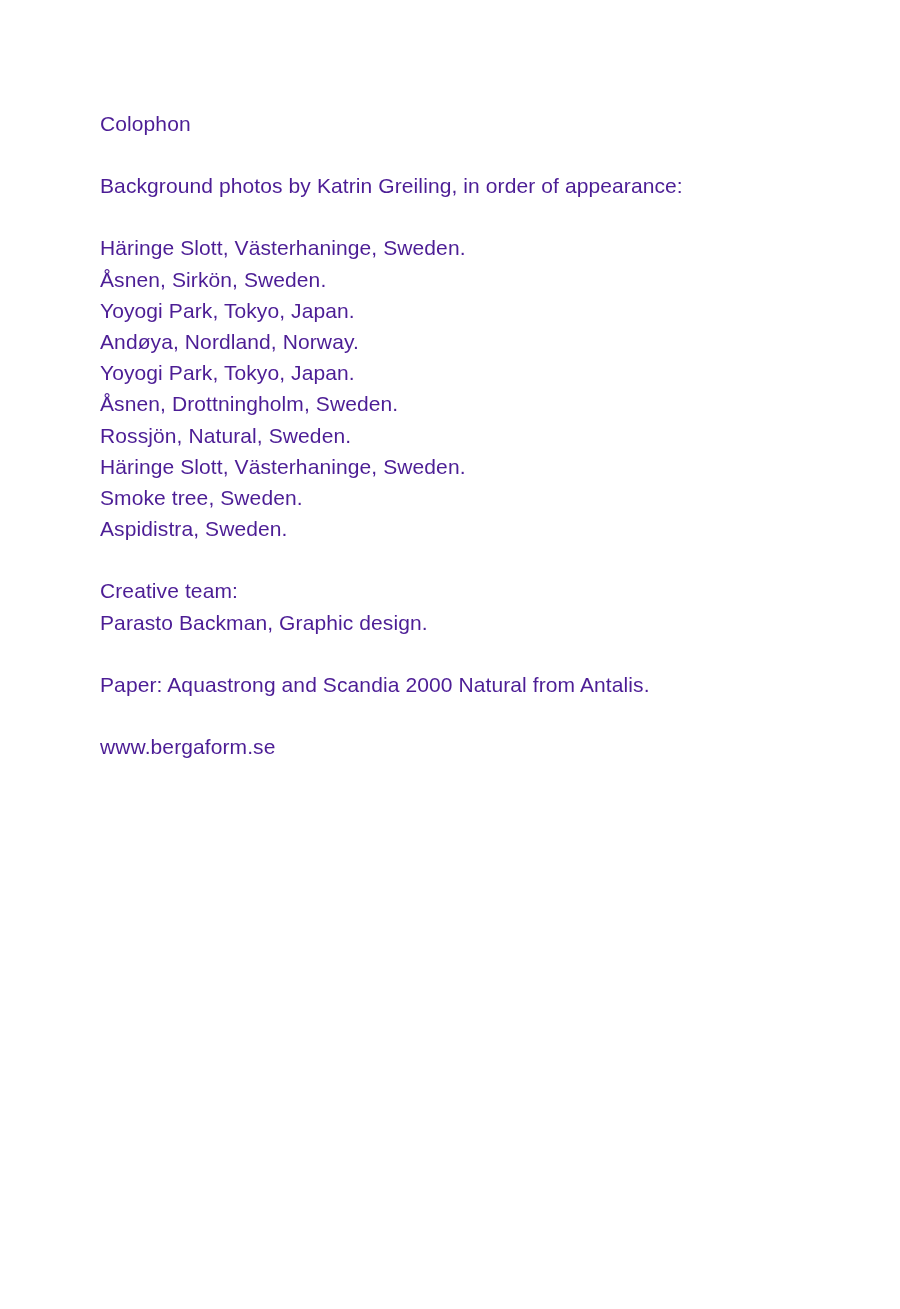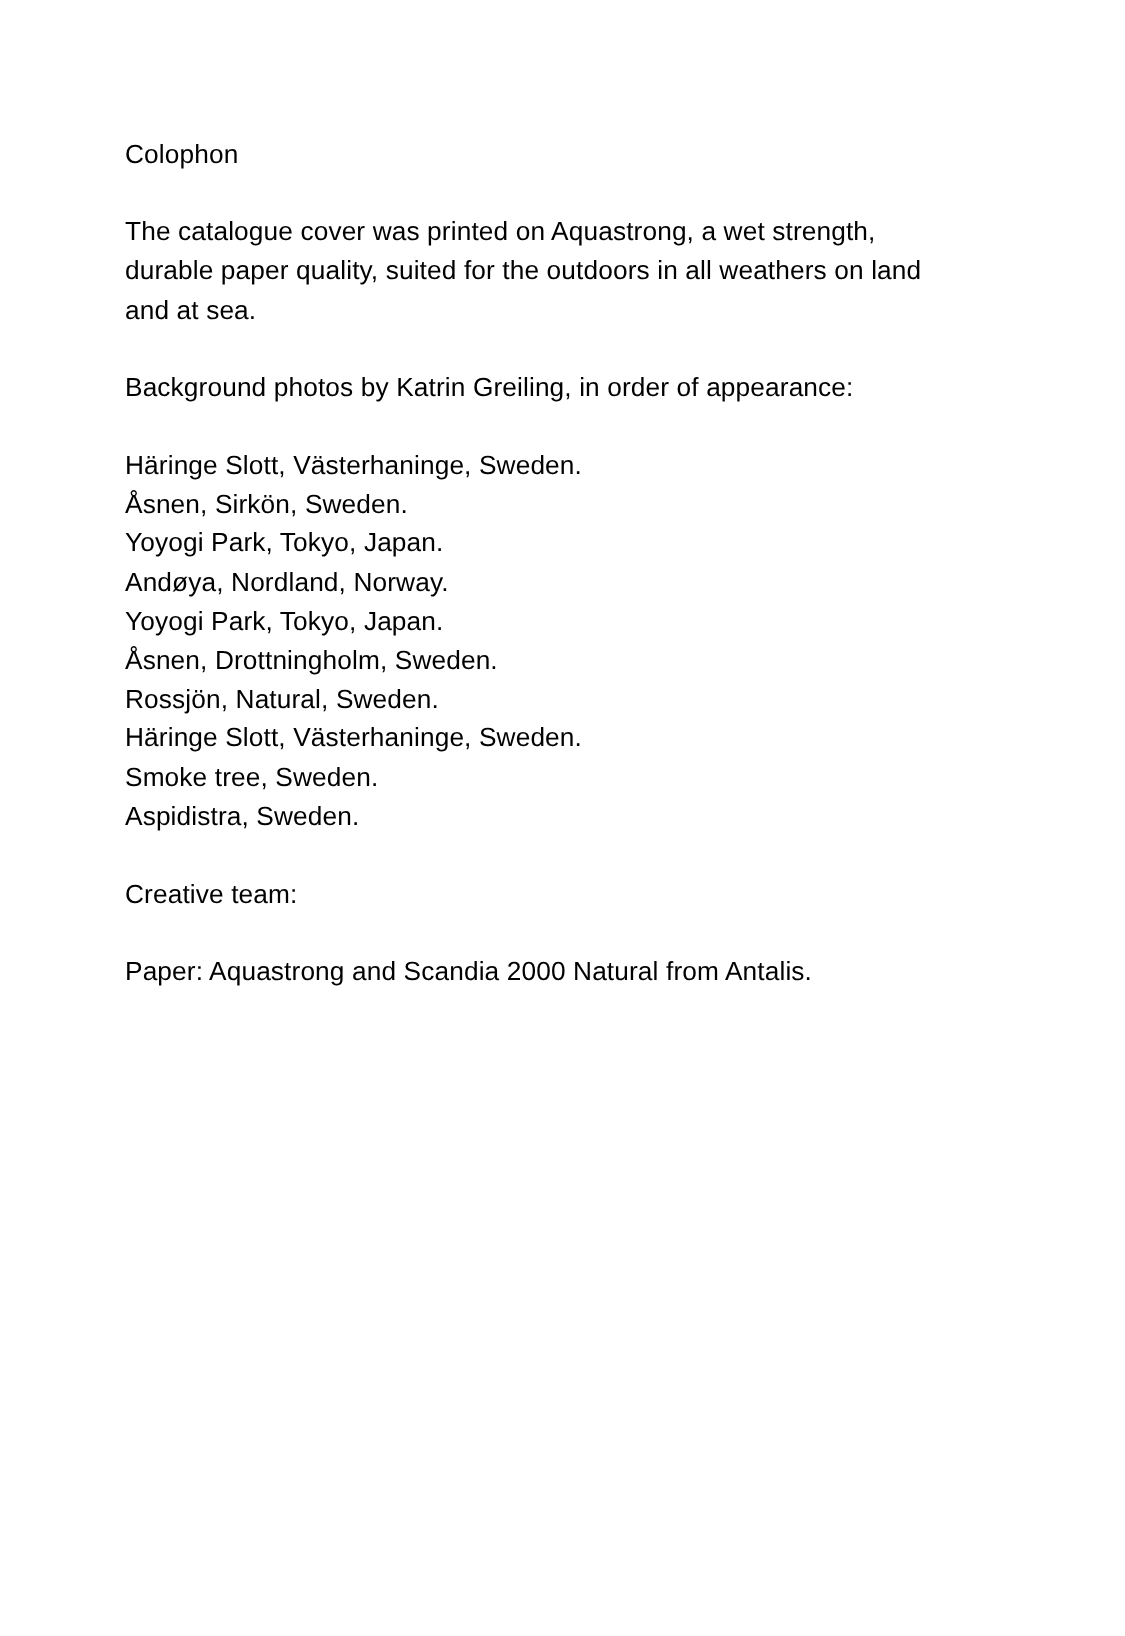--- a/index.html
+++ b/index.html
@@ -22,60 +22,57 @@
     color: #1c1c1c;
   }
   .block {
     margin: 0 0 31px 0;
   }
   .line {
     font-size: 21px;
     line-height: 31.2px;
     font-weight: 400;
     letter-spacing: 0.1px;
-    color: #000000;
+    color: #4c1d95;
     white-space: nowrap;
   }
 </style>
 </head>
 <body>
 
 <div class="page">
 
   <div class="block">
     <div class="line">Colophon</div>
   </div>
 
-  <div class="block">
-    <div class="line">The catalogue cover was printed on Aquastrong, a wet strength,</div>
-    <div class="line">durable paper quality, suited for the outdoors in all weathers on land</div>
-    <div class="line">and at sea.</div>
-  </div>
 
   <div class="block">
     <div class="line">Background photos by Katrin Greiling, in order of appearance:</div>
   </div>
 
   <div class="block">
     <div class="line">Häringe Slott, Västerhaninge, Sweden.</div>
     <div class="line">Åsnen, Sirkön, Sweden.</div>
     <div class="line">Yoyogi Park, Tokyo, Japan.</div>
     <div class="line">Andøya, Nordland, Norway.</div>
     <div class="line">Yoyogi Park, Tokyo, Japan.</div>
     <div class="line">Åsnen, Drottningholm, Sweden.</div>
     <div class="line">Rossjön, Natural, Sweden.</div>
     <div class="line">Häringe Slott, Västerhaninge, Sweden.</div>
     <div class="line">Smoke tree, Sweden.</div>
     <div class="line">Aspidistra, Sweden.</div>
   </div>
 
   <div class="block">
     <div class="line">Creative team:</div>
+    <div class="line">Parasto Backman, Graphic design.</div>
   </div>
 
   <div class="block">
     <div class="line">Paper: Aquastrong and Scandia 2000 Natural from Antalis.</div>
   </div>
 
   <div class="block">
+    <div class="line">www.bergaform.se</div>
   </div>
 
 </div>
 
 </body></html>

